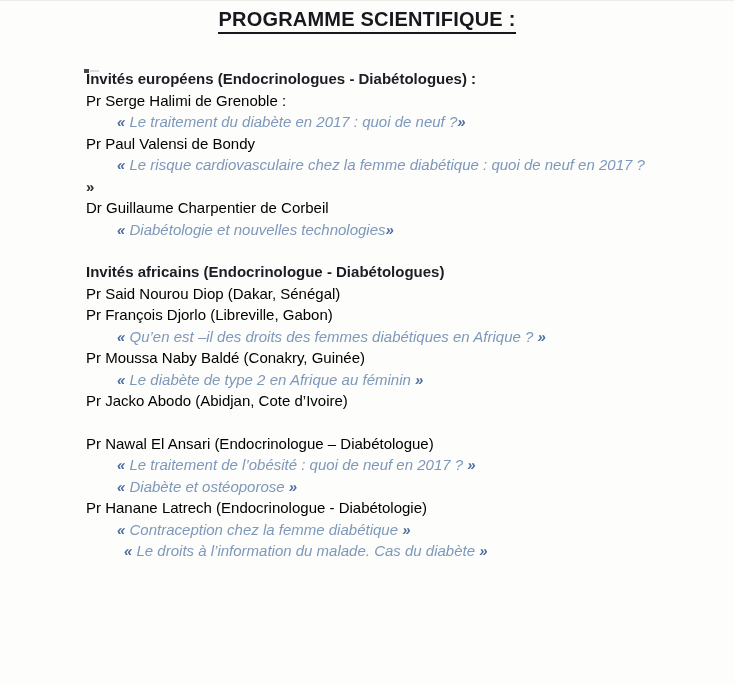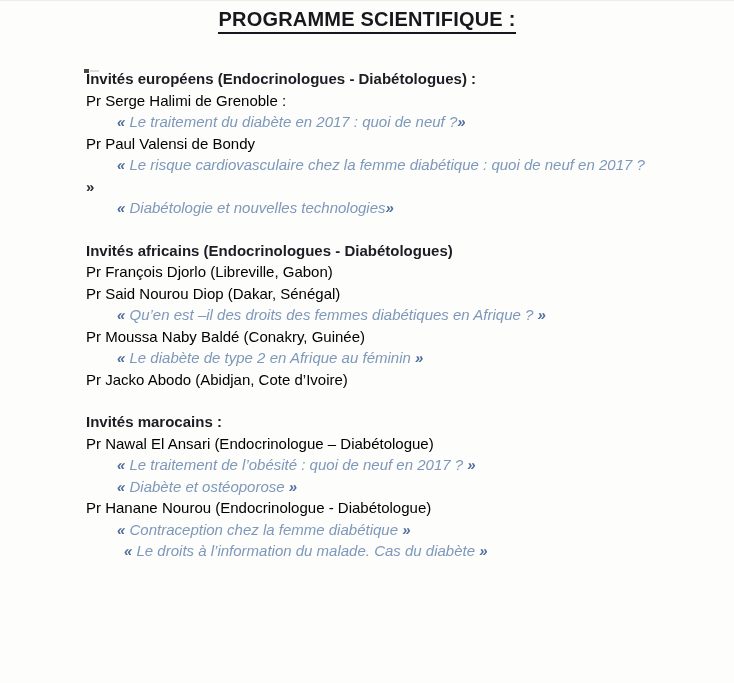--- a/index.html
+++ b/index.html
@@ -85,37 +85,37 @@
 
   <div class="content">
 
     <section>
       <p class="heading">Invités européens (Endocrinologues - Diabétologues) :</p>
       <p class="name">Pr Serge Halimi de Grenoble :</p>
       <p class="quote"><span class="g">« </span><span>Le traitement du diabète en 2017 : quoi de neuf ?</span><span class="g">»</span></p>
       <p class="name">Pr Paul Valensi de Bondy</p>
       <p class="quote"><span class="g">« </span><span>Le risque cardiovasculaire chez la femme diabétique : quoi de neuf en 2017 ?</span><span class="g"></span></p>
       <p class="mark">»</p>
+      <p class="name">Dr Guillaume Charpentier de Corbeil</p>
       <p class="quote"><span class="g">« </span><span>Diabétologie et nouvelles technologies</span><span class="g">»</span></p>
     </section>
 
     <section>
-      <p class="heading">Invités africains (Endocrinologues - Diabétologues)</p>
+      <p class="heading">Invités africains (Endocrinologue - Diabétologues)</p>
+      <p class="name">Pr Said Nourou Diop (Dakar, Sénégal)</p>
       <p class="name">Pr François Djorlo (Libreville, Gabon)</p>
-      <p class="name">Pr Said Nourou Diop (Dakar, Sénégal)</p>
       <p class="quote"><span class="g">« </span><span>Qu’en est –il des droits des femmes diabétiques en Afrique ?</span><span class="g"> »</span></p>
       <p class="name">Pr Moussa Naby Baldé (Conakry, Guinée)</p>
       <p class="quote"><span class="g">« </span><span>Le diabète de type 2 en Afrique au féminin</span><span class="g"> »</span></p>
       <p class="name">Pr Jacko Abodo (Abidjan, Cote d’Ivoire)</p>
     </section>
 
     <section>
-      <p class="heading">Invités marocains :</p>
       <p class="name">Pr Nawal El Ansari (Endocrinologue – Diabétologue)</p>
       <p class="quote"><span class="g">« </span><span>Le traitement de l’obésité : quoi de neuf en 2017 ?</span><span class="g"> »</span></p>
       <p class="quote"><span class="g">« </span><span>Diabète et ostéoporose</span><span class="g"> »</span></p>
-      <p class="name">Pr Hanane Nourou (Endocrinologue - Diabétologue)</p>
+      <p class="name">Pr Hanane Latrech (Endocrinologue - Diabétologie)</p>
       <p class="quote"><span class="g">« </span><span>Contraception chez la femme diabétique</span><span class="g"> »</span></p>
       <p class="quote indent-lg"><span class="g">« </span><span>Le droits à l’information du malade. Cas du diabète</span><span class="g"> »</span></p>
     </section>
 
   </div>
 </div>
 
 </body></html>

